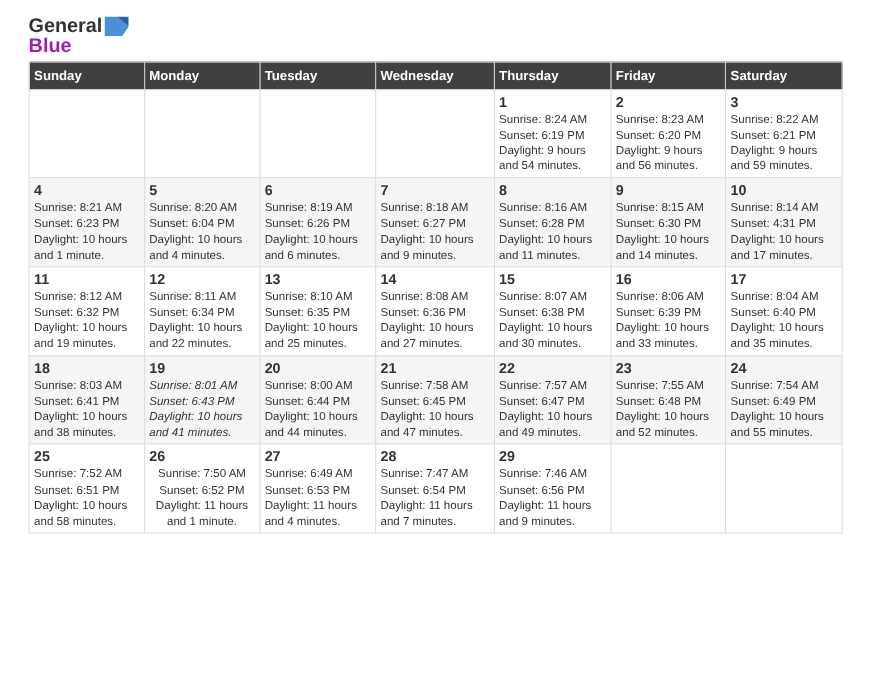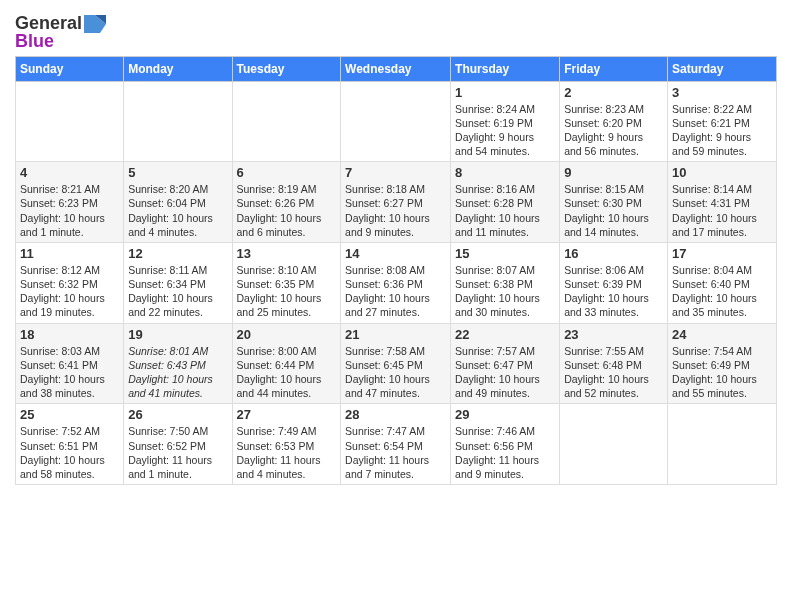--- a/index.html
+++ b/index.html
@@ -5,21 +5,21 @@
     * { margin: 0; padding: 0; box-sizing: border-box; }
     body {
       font-family: Arial, sans-serif;
       background: #fff;
       width: 792px;
       height: 612px;
       overflow: hidden;
     }
     .container {
       width: 792px;
-      padding: 10px 15px;
+      padding: 10px 26px;
     }
     .header-row {
       display: flex;
       justify-content: space-between;
       align-items: flex-start;
       margin-bottom: 4px;
     }
     .logo {
       display: flex;
       align-items: center;
@@ -36,21 +36,21 @@
     .subtitle {
       font-size: 15px;
       color: #555;
     }
     table {
       width: 100%;
       border-collapse: collapse;
       font-size: 10.5px;
     }
     thead tr {
-      background-color: #3b82f6;
+      background-color: #404040;
       color: #fff;
     }
     thead th {
       padding: 5px 4px;
       font-size: 12px;
       font-weight: bold;
       border: 1px solid #ccc;
       text-align: left;
     }
     tbody tr {
@@ -301,28 +301,28 @@
         <tr class="row-white">
           <td>
             <span class="day-num">25</span>
             <div class="day-detail" style="white-space: pre-line;">Sunrise: 7:52 AM
 Sunset: 6:51 PM
 Daylight: 10 hours
 and 58 minutes.</div>
           </td>
           <td>
             <span class="day-num">26</span>
-            <div class="day-detail" style="white-space: pre-line;">Sunrise: 7:50 AM
+            <div class="day-detail" style="white-space: pre-line; text-align: center;">Sunrise: 7:50 AM
 Sunset: 6:52 PM
 Daylight: 11 hours
 and 1 minute.</div>
           </td>
           <td>
             <span class="day-num">27</span>
-            <div class="day-detail" style="white-space: pre-line;">Sunrise: 7:49 AM
+            <div class="day-detail" style="white-space: pre-line;">Sunrise: 6:49 AM
 Sunset: 6:53 PM
 Daylight: 11 hours
 and 4 minutes.</div>
           </td>
           <td>
             <span class="day-num">28</span>
             <div class="day-detail" style="white-space: pre-line;">Sunrise: 7:47 AM
 Sunset: 6:54 PM
 Daylight: 11 hours
 and 7 minutes.</div>

